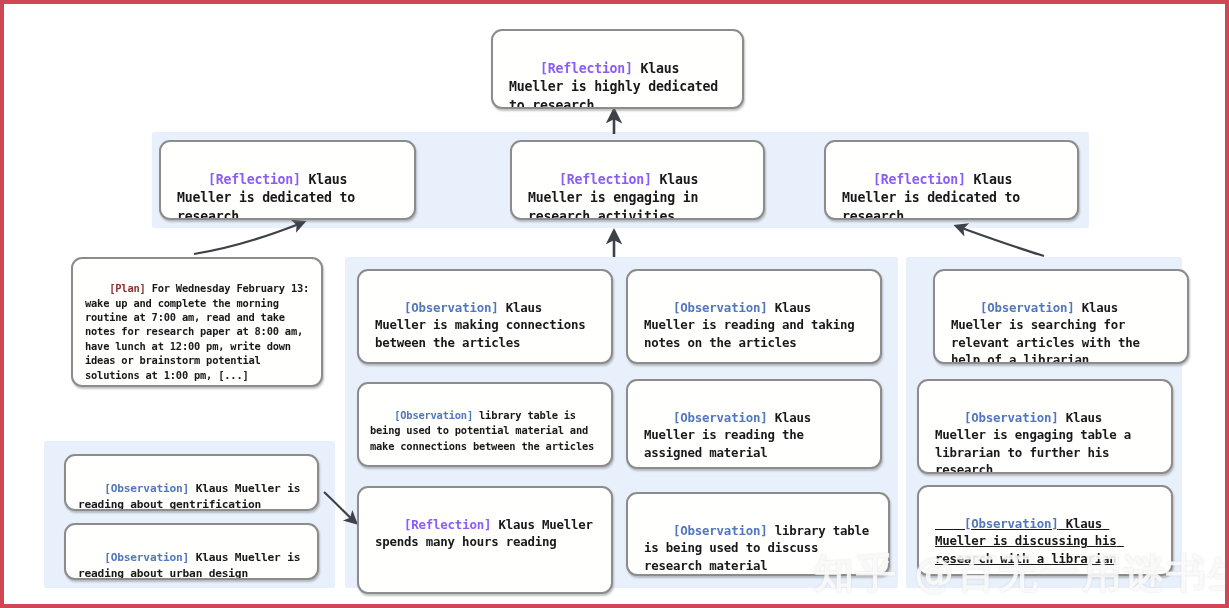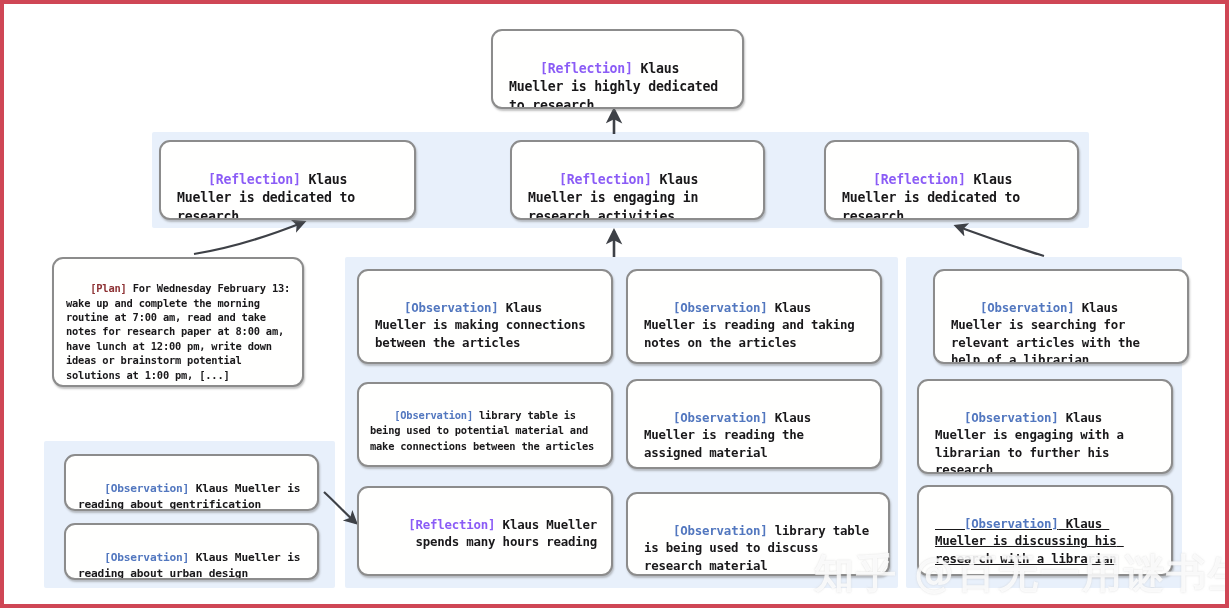--- a/index.html
+++ b/index.html
@@ -102,56 +102,56 @@
   <div class="node fs13" style="left:155px; top:136px; width:257px; height:80px;">
     <span class="tag tag-reflection">[Reflection]</span><span> Klaus Mueller is dedicated to research</span>
   </div>
   <div class="node fs13" style="left:487px; top:136px; width:255px; height:80px;margin-left:19px;">
     <span class="tag tag-reflection">[Reflection]</span><span> Klaus Mueller is engaging in research activities</span>
   </div>
   <div class="node fs13" style="left:820px; top:136px; width:255px; height:80px;">
     <span class="tag tag-reflection">[Reflection]</span><span> Klaus Mueller is dedicated to research</span>
   </div>
 
-  <div class="node fs10" style="left:48px; top:253px; width:252px; height:130px; padding:8px 10px 8px 12px; line-height:1.38;">
+  <div class="node fs10" style="left:67px; top:253px; width:252px; height:130px; padding:8px 10px 8px 12px; line-height:1.38;">
     <span class="tag tag-plan">[Plan]</span><span> For Wednesday February 13: wake up and complete the morning routine at 7:00 am, read and take notes for research paper at 8:00 am, have lunch at 12:00 pm, write down ideas or brainstorm potential solutions at 1:00 pm, [...]</span>
   </div>
 
   <div class="node fs11" style="left:60px; top:519px; width:255px; height:57px; padding:9px 10px 9px 12px;">
     <span class="tag tag-observation">[Observation]</span><span> Klaus Mueller is reading about urban design</span>
   </div>
   <div class="node fs11" style="left:60px; top:450px; width:255px; height:57px; padding:9px 10px 9px 12px;">
     <span class="tag tag-observation">[Observation]</span><span> Klaus Mueller is reading about gentrification</span>
   </div>
 
   <div class="node fs12" style="left:353px; top:265px; width:256px; height:95px;">
     <span class="tag tag-observation">[Observation]</span><span> Klaus Mueller is making connections between the articles</span>
   </div>
   <div class="node fs10" style="left:353px; top:378px; width:256px; height:85px; padding:9px 9px 9px 11px; line-height:1.46;">
     <span class="tag tag-observation">[Observation]</span><span> library table is being used to potential material and make connections between the articles</span>
   </div>
-  <div class="node fs12" style="left:353px; top:482px; width:256px; height:90px;text-align:right;">
+  <div class="node fs12" style="left:353px; top:482px; width:256px; height:108px;">
     <span class="tag tag-reflection">[Reflection]</span><span> Klaus Mueller spends many hours reading</span>
   </div>
 
   <div class="node fs12" style="left:622px; top:265px; width:256px; height:95px;">
     <span class="tag tag-observation">[Observation]</span><span> Klaus Mueller is reading and taking notes on the articles</span>
   </div>
   <div class="node fs12" style="left:622px; top:375px; width:256px; height:90px;">
     <span class="tag tag-observation">[Observation]</span><span> Klaus Mueller is reading the assigned material</span>
   </div>
   <div class="node fs12" style="left:622px; top:488px; width:264px; height:84px;">
     <span class="tag tag-observation">[Observation]</span><span> library table is being used to discuss research material</span>
   </div>
 
   <div class="node fs12" style="left:913px; top:265px; width:256px; height:95px;margin-left:16px;">
     <span class="tag tag-observation">[Observation]</span><span> Klaus Mueller is searching for relevant articles with the help of a librarian</span>
   </div>
   <div class="node fs12" style="left:913px; top:375px; width:256px; height:95px;">
-    <span class="tag tag-observation">[Observation]</span><span> Klaus Mueller is engaging with a librarian to further his research</span>
+    <span class="tag tag-observation">[Observation]</span><span> Klaus Mueller is engaging table a librarian to further his research</span>
   </div>
   <div class="node fs12" style="left:913px; top:481px; width:256px; height:91px;text-decoration:underline;">
     <span class="tag tag-observation">[Observation]</span><span> Klaus Mueller is discussing his research with a librarian</span>
   </div>
 
   <div class="wm" style="left:810px; top:542px;">知乎 @百无一用谜书生</div>
 
 </div>
 
 </body></html>

